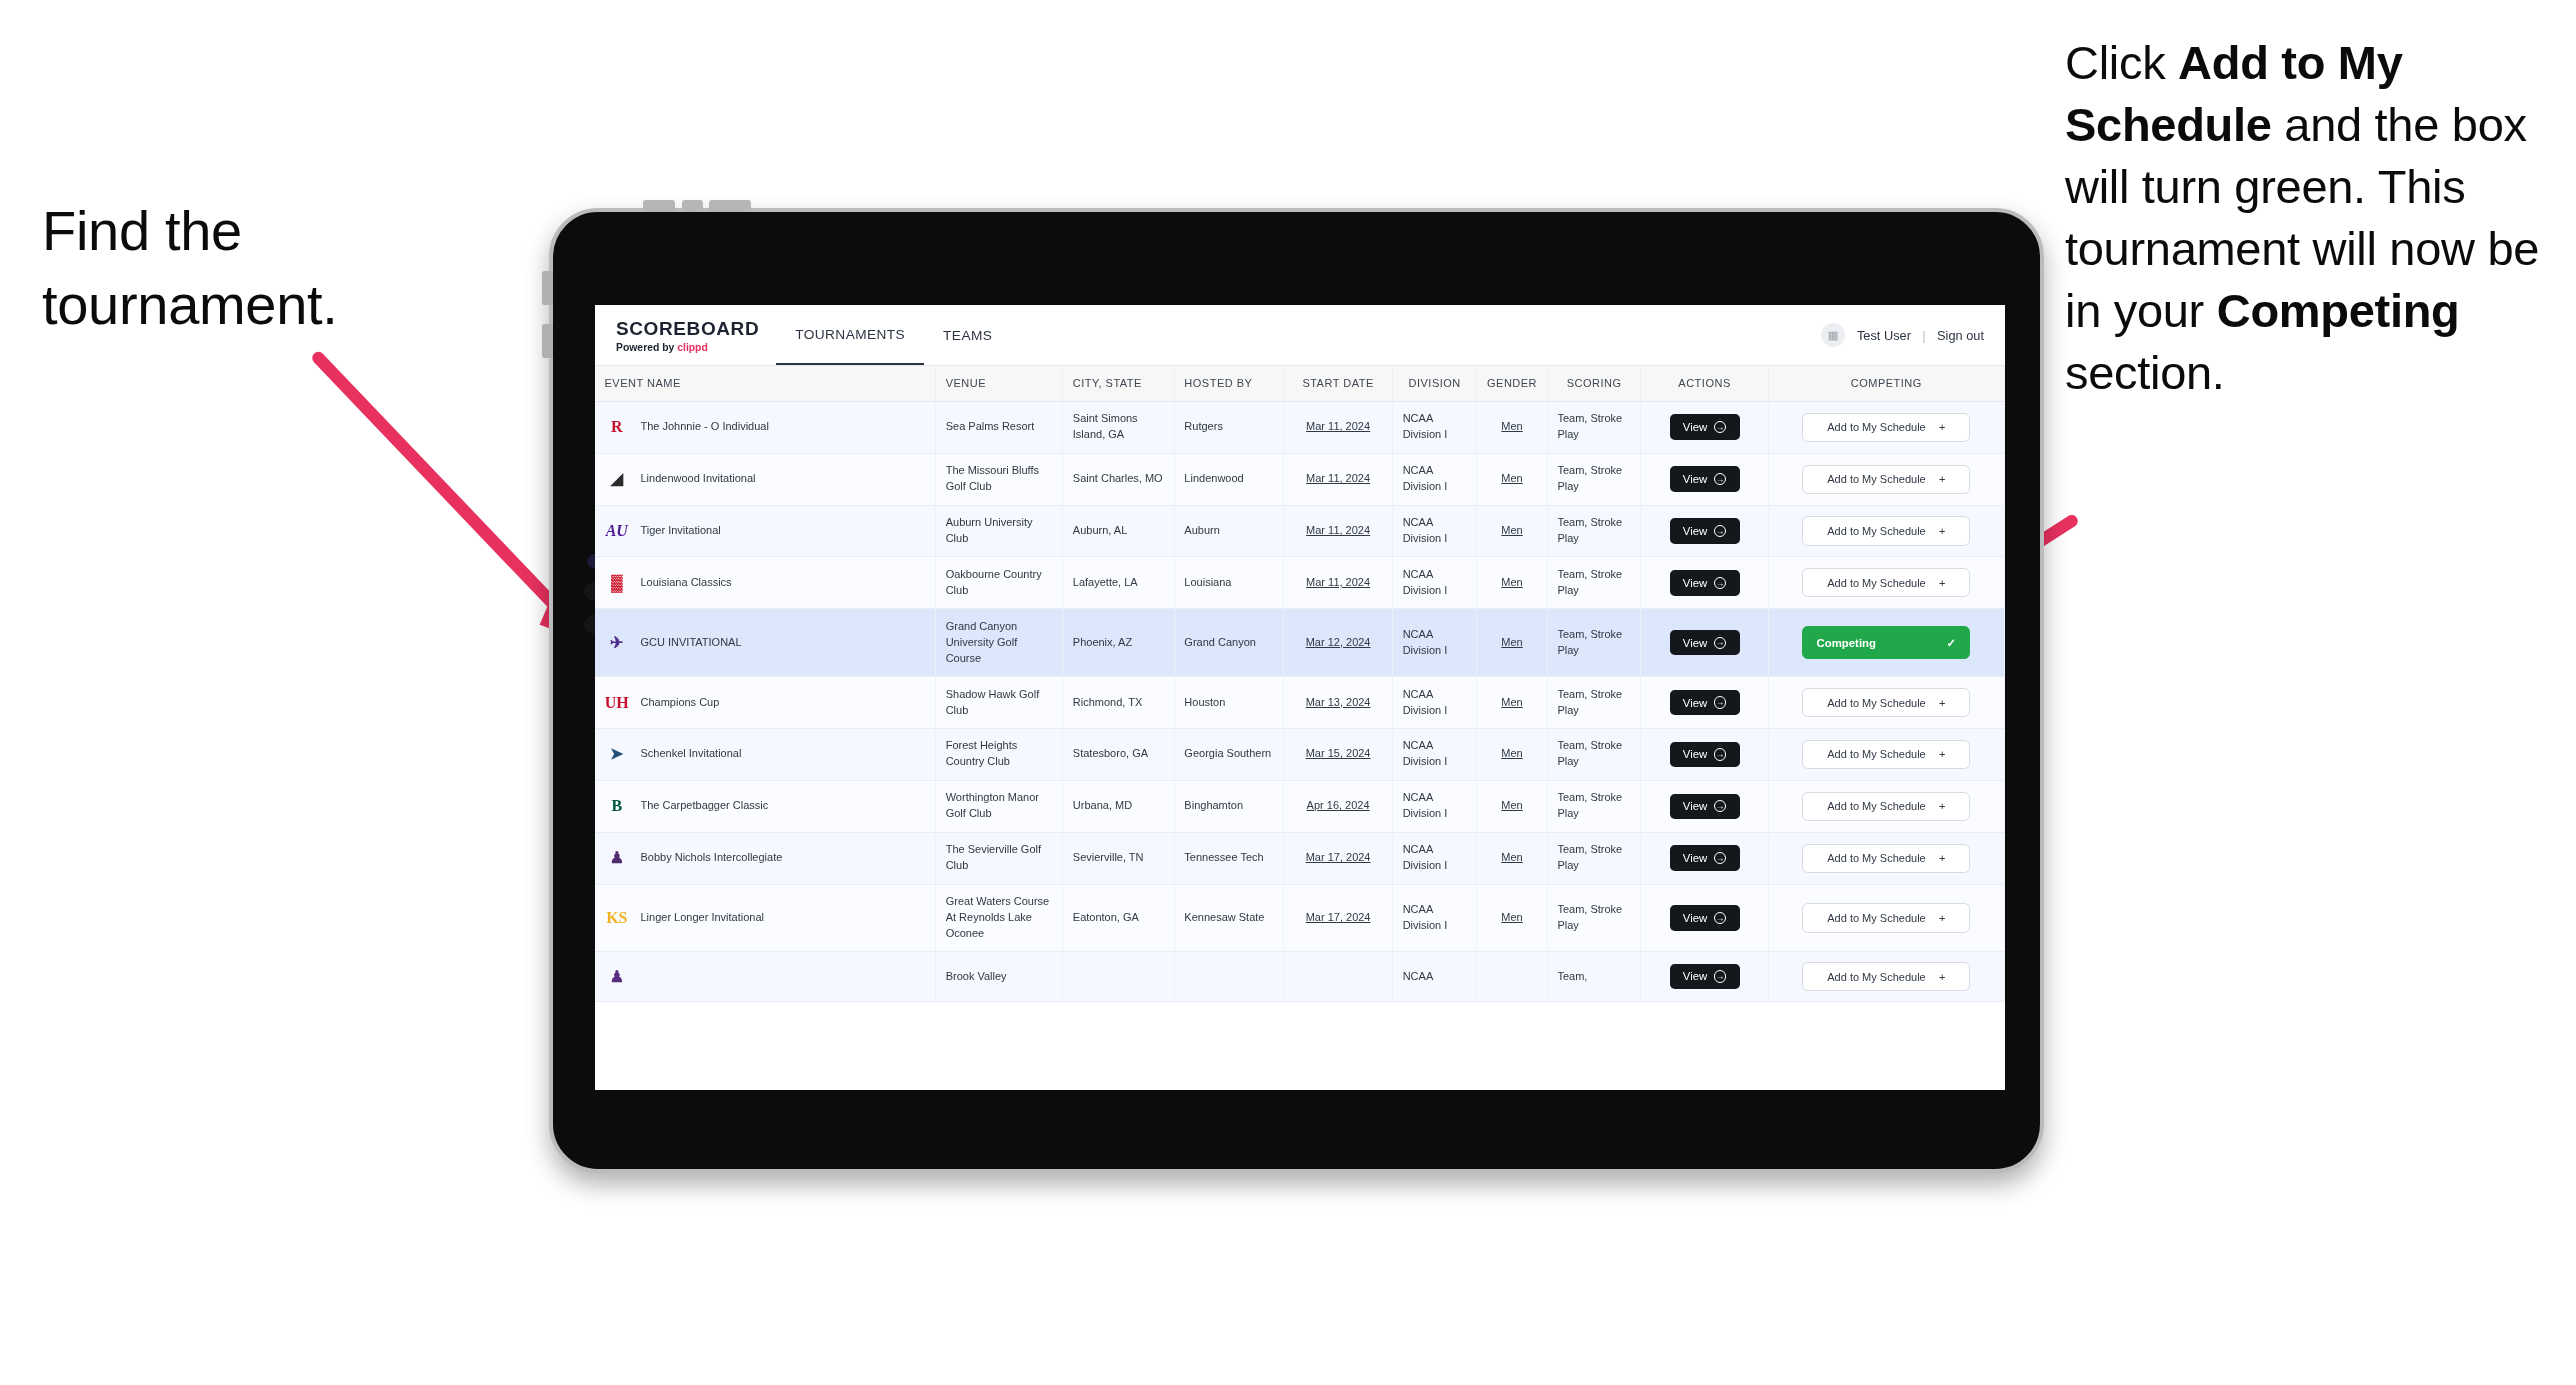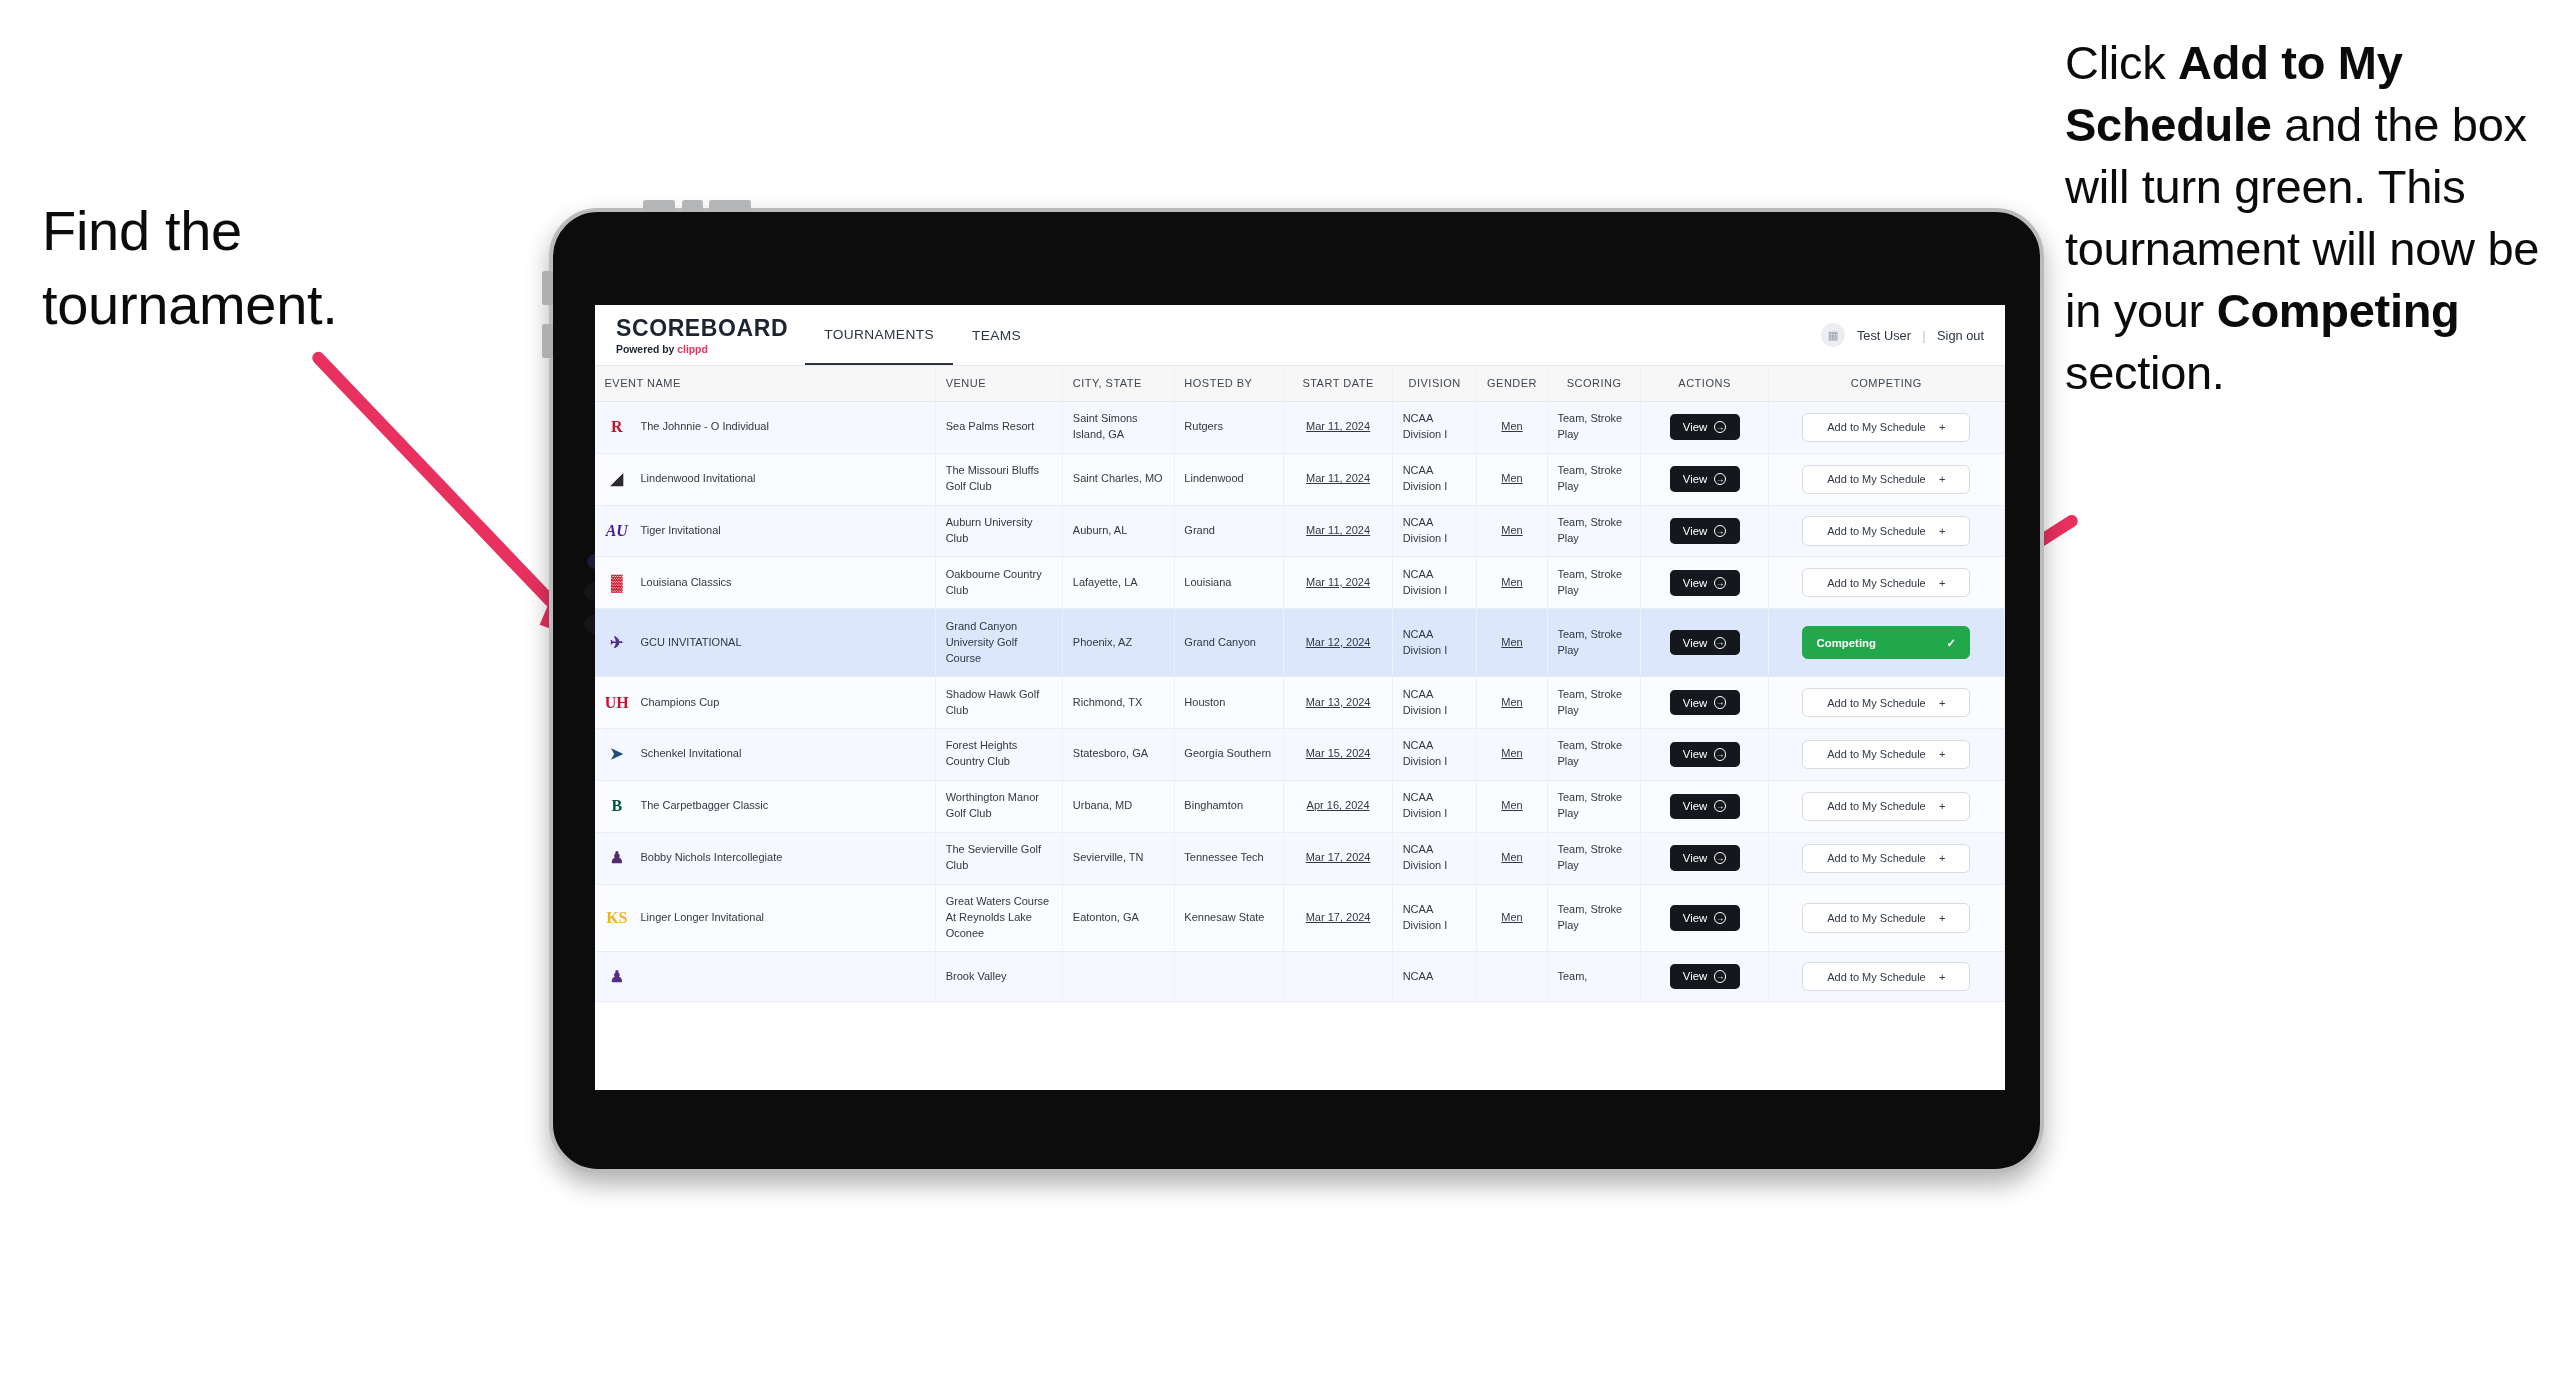--- a/index.html
+++ b/index.html
@@ -67,21 +67,21 @@
 
   
   #appbar {
     display: flex; align-items: stretch;
     height: 61px; background: #ffffff;
     border-bottom: 0.9px solid #e6e8ec;
     position: relative;
   }
   #brand { padding: 7.6px 17px 5.7px 21px; display:flex; flex-direction:column; justify-content:center; }
   #brand-title {
-    font-size: 23px; font-weight: 800; letter-spacing: 0.6px;
+    font-size: 19px; font-weight: 800; letter-spacing: 0.6px;
     color: #1b2430; font-family: "Liberation Sans", sans-serif;
     line-height: 1;
   }
   #brand-sub { font-size: 10.4px; color: #1b2430; margin-top: 3.8px; font-weight: 600; }
   #brand-sub .clippd { color: #e8315f; font-weight: 800; }
 
   .navtab {
     display: flex; align-items: center; padding: 16px 19px;
     font-size: 13.7px; color: #2b3440; letter-spacing: 0.4px;
     cursor: pointer; position: relative;
@@ -289,21 +289,21 @@
               </tr>
               <tr>
                 <td>
                   <div class="ev">
                     <div class="logo" style="color: #4c1d95; font-style: italic;">AU</div>
                     <span class="evname">Tiger Invitational</span>
                   </div>
                 </td>
                 <td>Auburn University Club</td>
                 <td>Auburn, AL</td>
-                <td>Grand</td>
+                <td>Auburn</td>
                 <td class="c">Mar 11, 2024</td>
                 <td>NCAA Division I</td>
                 <td class="c">Men</td>
                 <td>Team, Stroke Play</td>
                 <td class="c"><button class="btn-view">
                     <span>View</span>
                     <span class="ring">→</span>
                   </button></td>
                 <td class="c"><button class="btn-add">
                     <span>Add to My Schedule</span>

